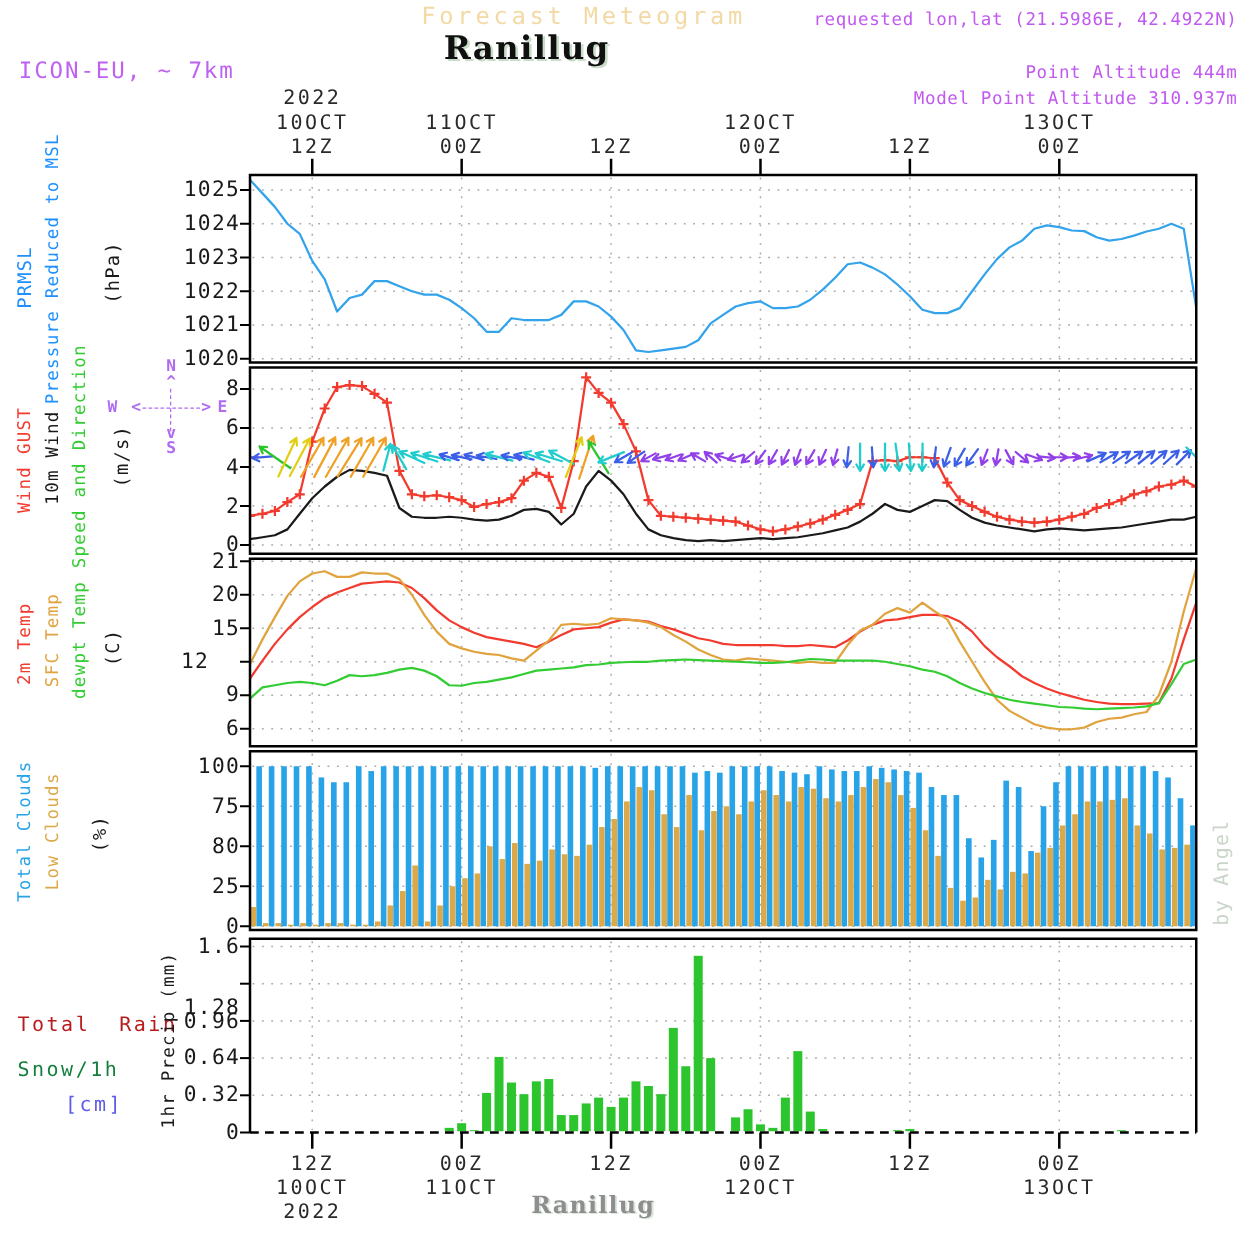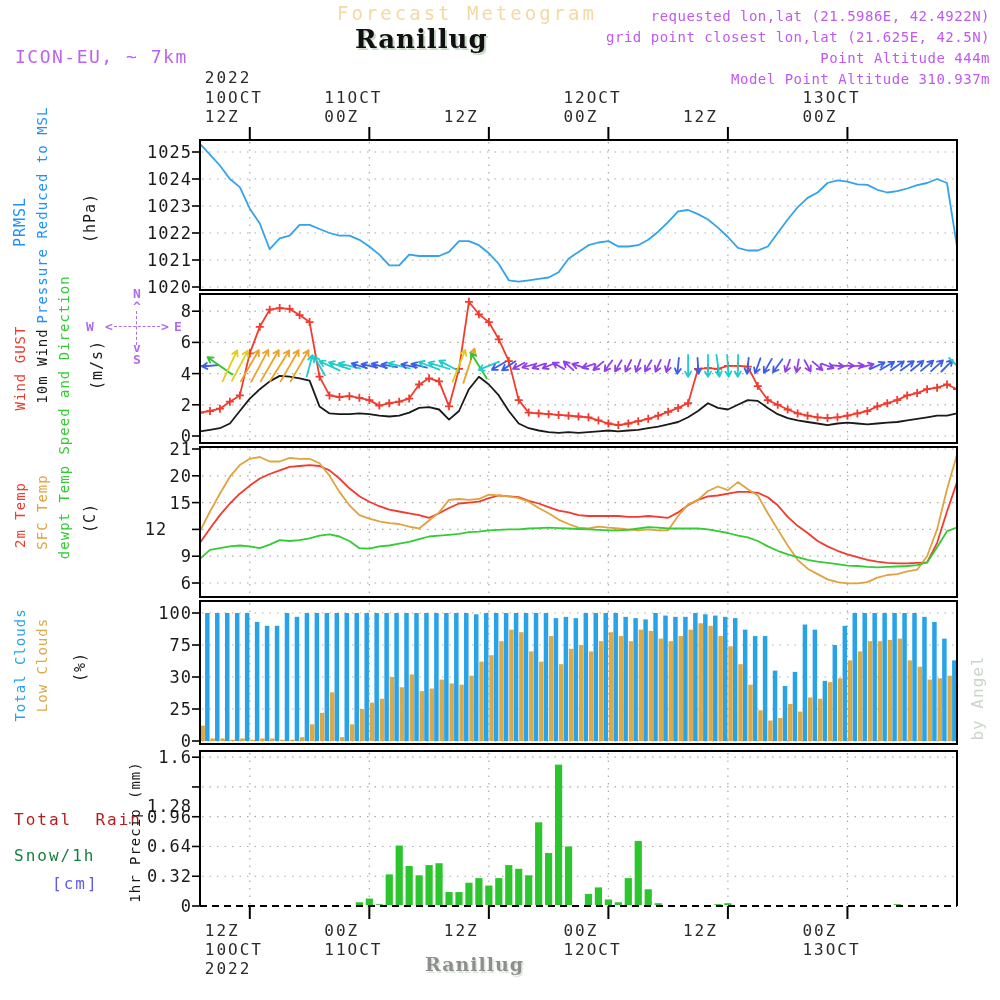--- a/index.html
+++ b/index.html
@@ -9,21 +9,21 @@
   #plot{position:absolute;left:0;top:0;}
   .lbl{position:absolute;white-space:pre;}
   .rot{transform:translate(-50%,-50%) rotate(-90deg);}
   .ctr{transform:translate(-50%,-50%);}
   .title-forecast{font-size:19px;letter-spacing:3px;color:#F3D9A4;}
   .station-title{font-family:"DejaVu Serif","Liberation Serif",serif;font-weight:bold;
                  font-size:26px;color:#101010;letter-spacing:1px;
                  text-shadow:2px 2px 0 #c9dcc9;}
   .hdr-purple{font-size:14px;letter-spacing:.5px;color:#C158F0;text-align:right;width:520px;}
   .model-lbl{font-size:18px;letter-spacing:1.5px;color:#BE62F2;}
-  .axlbl{font-size:16px;letter-spacing:2px;color:#2a2a2a;width:90px;}
+  .axlbl{font-size:16px;letter-spacing:2px;color:#2a2a2a;text-align:center;width:90px;}
   .ylbl{font-size:17px;letter-spacing:1px;color:#1a1a1a;text-align:right;width:72px;}
   .pl{font-size:14px;letter-spacing:1px;}
   .pl2{font-size:15px;letter-spacing:1px;}
   .compass{font-size:13px;color:#B06CF0;font-weight:bold;}
   .cdash{position:absolute;}
   .watermark{font-size:16px;color:#C9D6C9;letter-spacing:1px;}
   .footer-station{font-family:"DejaVu Serif","Liberation Serif",serif;font-weight:bold;
                   font-size:19px;color:#8E8E8E;text-shadow:1.5px 1.5px 0 #dce8dc;letter-spacing:1px;}
   .rain-lbl{font-size:16px;letter-spacing:2px;}
 </style>
@@ -442,21 +442,20 @@
       <line x1="727.9078947368421" y1="127" x2="727.9078947368421" y2="140" stroke="#000" stroke-width="2"></line>
       <line x1="727.9078947368421" y1="906" x2="727.9078947368421" y2="919" stroke="#000" stroke-width="2"></line>
       <line x1="847.4342105263158" y1="127" x2="847.4342105263158" y2="140" stroke="#000" stroke-width="2"></line>
       <line x1="847.4342105263158" y1="906" x2="847.4342105263158" y2="919" stroke="#000" stroke-width="2"></line>
     </svg>
 
   <div class="lbl title-forecast" style="left:337px;top:2px;">Forecast Meteogram</div>
   <div class="lbl station-title" style="left:355px;top:24px;">Ranillug</div>
   <div class="lbl model-lbl" style="left:15px;top:46px;">ICON-EU, ~ 7km</div>
   <div class="lbl hdr-purple" style="left:470px;top:8px;">requested lon,lat (21.5986E, 42.4922N)</div>
-  <div class="lbl hdr-purple" style="left:470px;top:29px;">grid point closest lon,lat (21.625E, 42.5N)</div>
   <div class="lbl hdr-purple" style="left:470px;top:50px;">Point Altitude 444m</div>
   <div class="lbl hdr-purple" style="left:470px;top:71px;">Model Point Altitude 310.937m</div>
 
   <div class="lbl rot pl2" style="left:20px;top:222px;color:#1E90FF;">PRMSL</div>
   <div class="lbl rot pl" style="left:42px;top:215px;color:#1E90FF;">Pressure Reduced to MSL</div>
   <div class="lbl rot pl2" style="left:90px;top:218px;color:#1a1a1a;">(hPa)</div>
 
   <div class="lbl rot pl" style="left:20px;top:368px;color:#F23B2E;">Wind GUST</div>
   <div class="lbl rot pl" style="left:42px;top:366px;color:#1a1a1a;">10m Wind</div>
   <div class="lbl rot pl" style="left:64px;top:365px;color:#33CC33;">Speed and Direction</div>
@@ -525,21 +524,21 @@
       <div class="lbl ylbl" style="left: 120px; top: 332.4px;">6</div>
       <div class="lbl ylbl" style="left: 120px; top: 301.2px;">8</div>
       <div class="lbl ylbl" style="left: 120px; top: 573px;">6</div>
       <div class="lbl ylbl" style="left: 120px; top: 546.201px;">9</div>
       <div class="lbl ylbl" style="left: 120px; top: 519.402px; text-align: center;">12</div>
       <div class="lbl ylbl" style="left: 120px; top: 492.603px;">15</div>
       <div class="lbl ylbl" style="left: 120px; top: 465.804px;">20</div>
       <div class="lbl ylbl" style="left: 120px; top: 439.005px;">21</div>
       <div class="lbl ylbl" style="left: 120px; top: 731px;">0</div>
       <div class="lbl ylbl" style="left: 120px; top: 699px;">25</div>
-      <div class="lbl ylbl" style="left: 120px; top: 667px;">30</div>
+      <div class="lbl ylbl" style="left: 120px; top: 667px;">80</div>
       <div class="lbl ylbl" style="left: 120px; top: 635px;">75</div>
       <div class="lbl ylbl" style="left: 120px; top: 603px;">100</div>
       <div class="lbl ylbl" style="left: 120px; top: 896px;">0</div>
       <div class="lbl ylbl" style="left: 120px; top: 866.24px;">0.32</div>
       <div class="lbl ylbl" style="left: 120px; top: 836.48px;">0.64</div>
       <div class="lbl ylbl" style="left: 120px; top: 806.72px;">0.96</div>
       <div class="lbl ylbl" style="left: 120px; top: 776.96px; margin-top: 19px;">1.28</div>
       <div class="lbl ylbl" style="left: 120px; top: 747.2px;">1.6</div>
     </div>
 </div>

